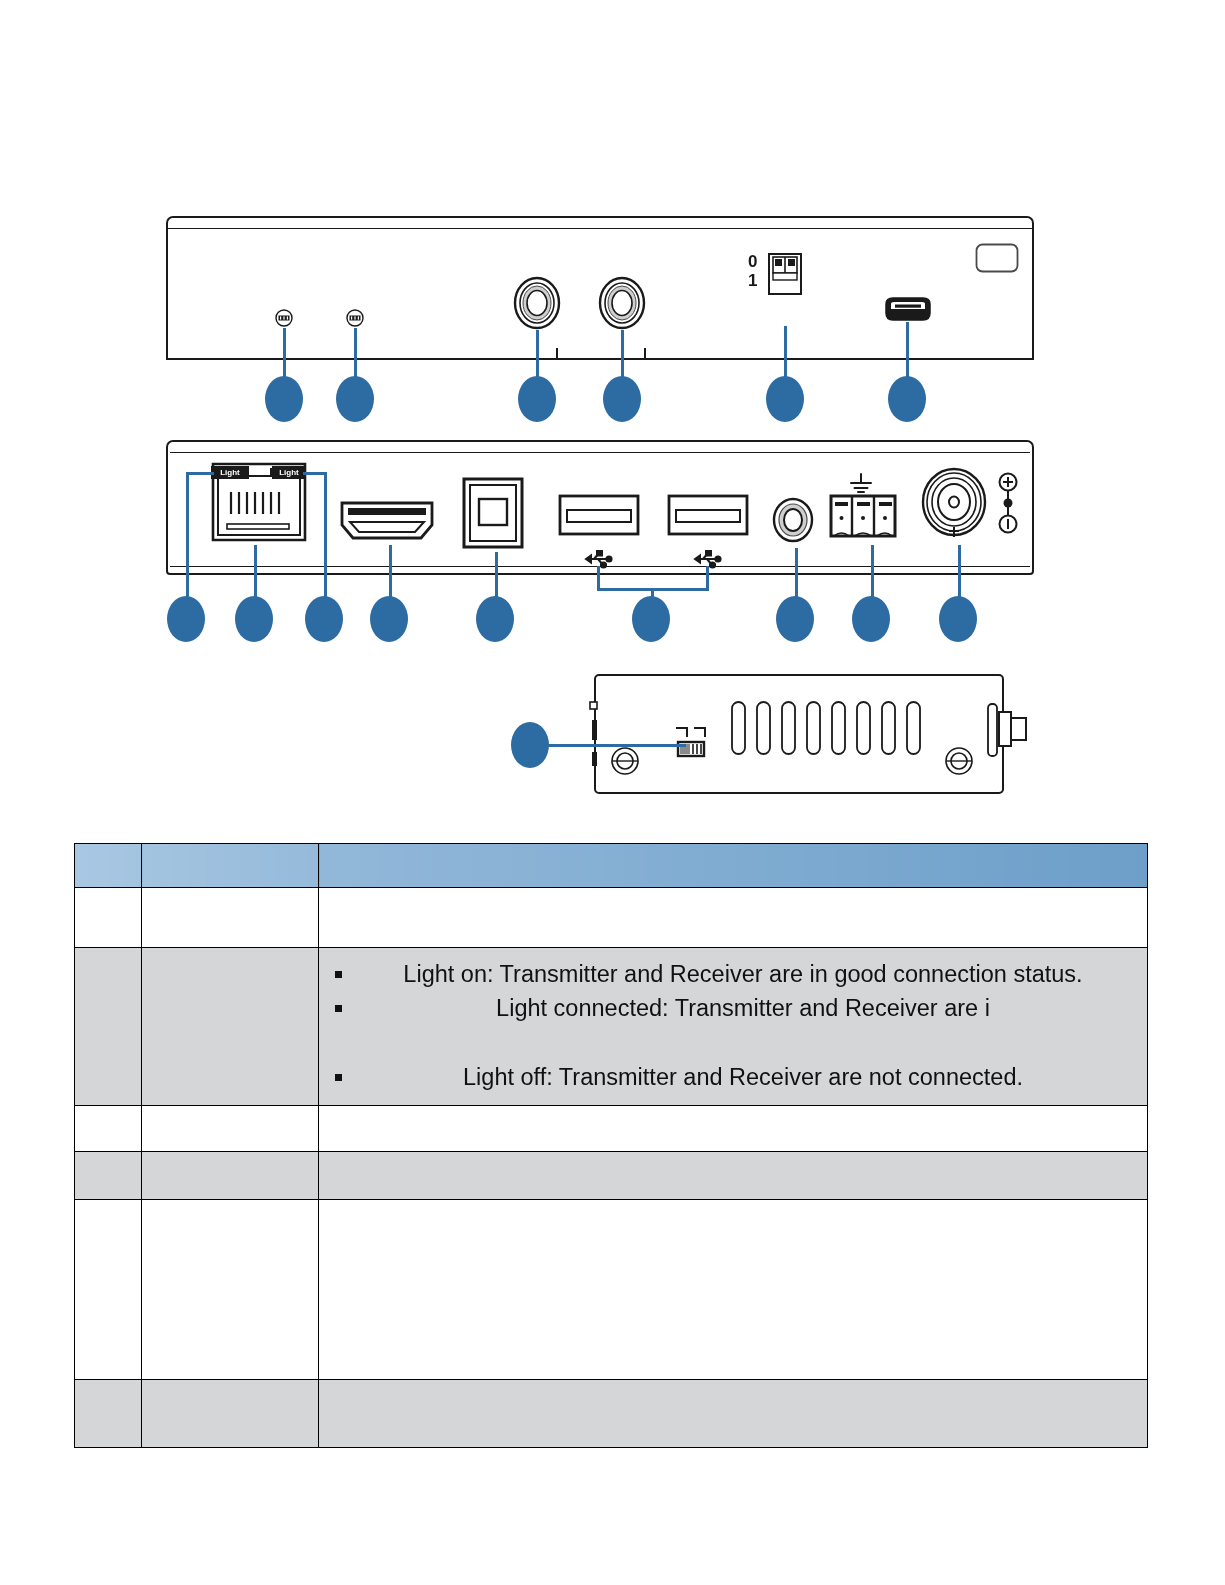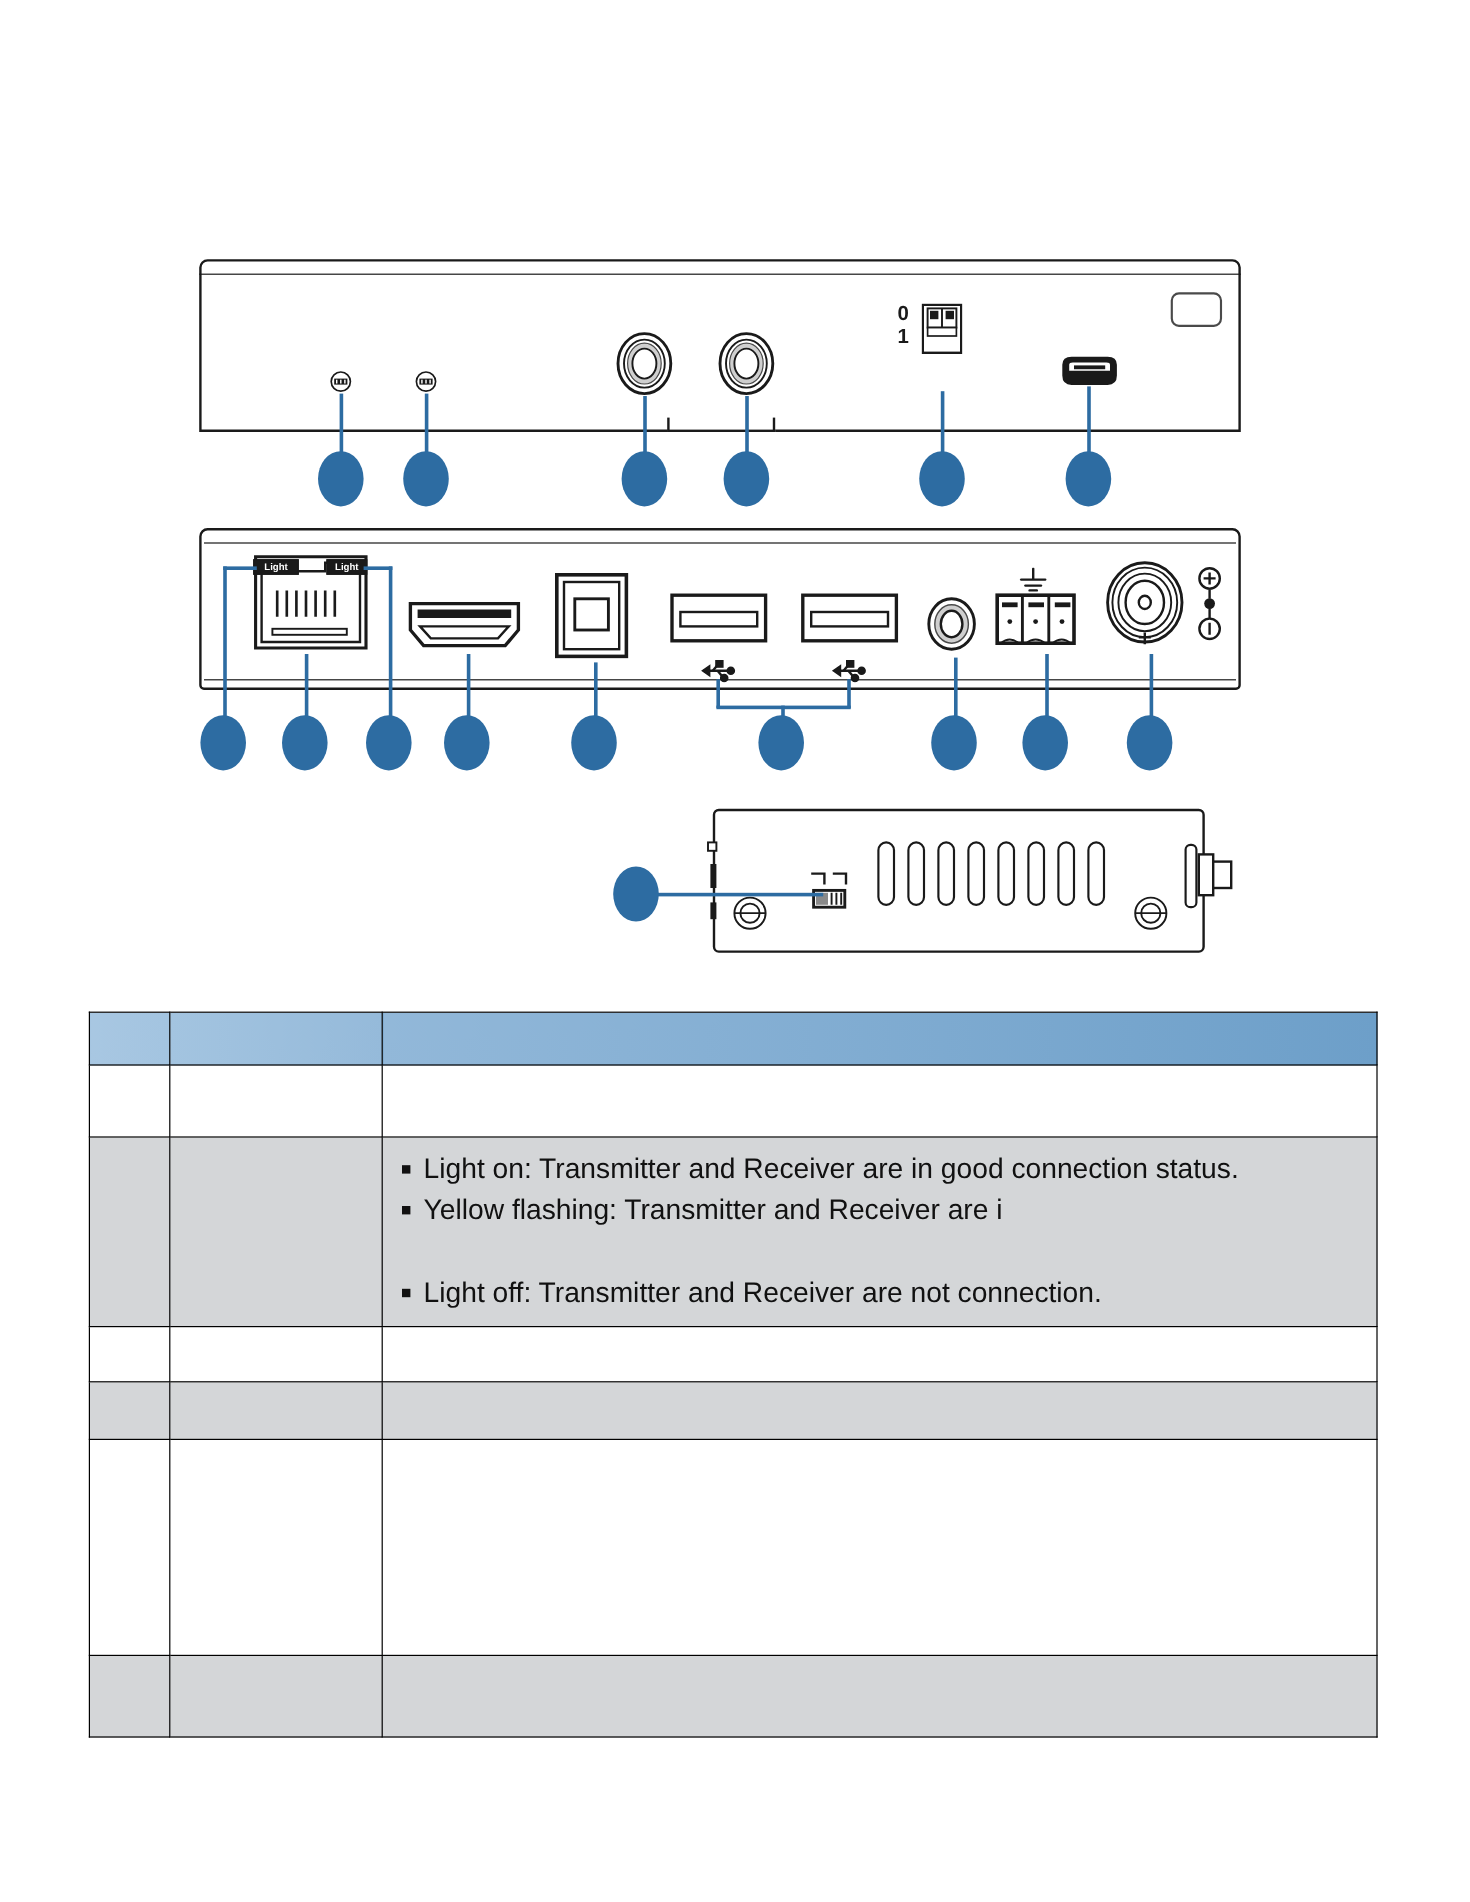--- a/index.html
+++ b/index.html
@@ -124,21 +124,21 @@
   }
   #spec-table thead th {
     height: 44px;
     background: linear-gradient(to right, #a8c7e2 0%, #9fc1de 28%, #8fb6d8 60%, #6d9fc9 100%);
     border-bottom: 1.6px solid #000;
   }
   #spec-table thead th.col-no   { background: linear-gradient(to right,#a8c7e2,#a3c4e0); }
   #spec-table thead th.col-name { background: linear-gradient(to right,#a3c4e0,#95bada); }
   #spec-table thead th.col-desc { background: linear-gradient(to right,#92b8d9,#6d9fc9); }
 
-  #spec-table td { background: #ffffff; }
+  #spec-table td { background: #ffffff; text-align: center; }
   #spec-table tr.shaded td { background: #d4d6d8; }
 
   .cell-pad {
     padding: 10px 14px;
     font-size: 21px;
     line-height: 1.45;
     color: #111;
   }
   .desc-list { margin: 0; padding: 0; list-style: none; }
   .desc-list li {
@@ -551,22 +551,22 @@
       <td style="height:150px">
           <div class="cell-pad"></div>
         </td>
       <td>
           <div class="cell-pad"></div>
         </td>
       <td>
         <div class="cell-pad">
           <ul class="desc-list">
             <li>Light on: Transmitter and Receiver are in good connection status.</li>
-            <li>Yellow flashing: Transmitter and Receiver are i</li>
-            <li class="gap-before">Light off: Transmitter and Receiver are not connection.</li>
+            <li>Light connected: Transmitter and Receiver are i</li>
+            <li class="gap-before">Light off: Transmitter and Receiver are not connected.</li>
           </ul>
         </div>
       </td>
     </tr>
 
     <tr>
       <td style="height:46px">
           <div class="cell-pad"></div>
         </td>
       <td>

